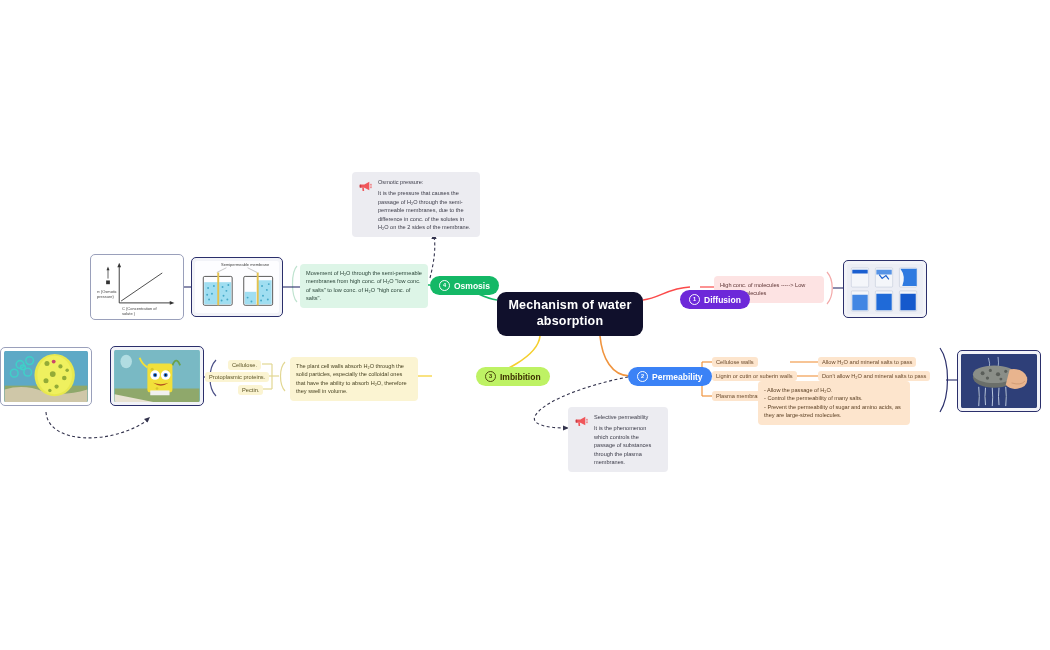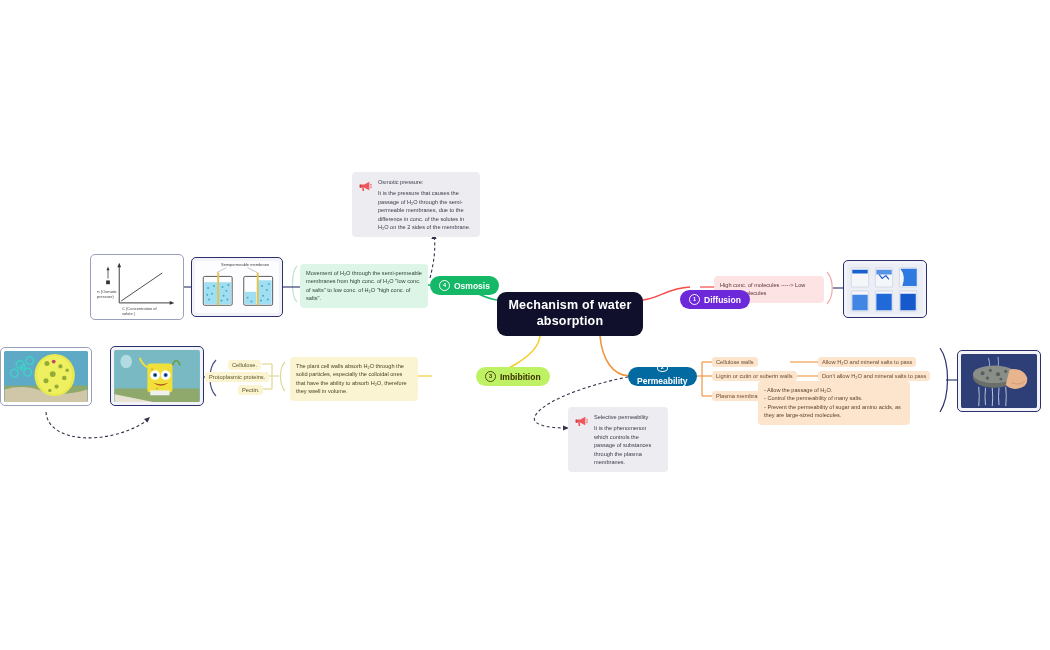--- a/index.html
+++ b/index.html
@@ -16,21 +16,21 @@
 
   
   .pill{height:19px;border-radius:10px;display:flex;align-items:center;gap:4px;
         padding:0 9px;color:#fff;font-size:8.5px;font-weight:bold;z-index:6;white-space:nowrap;}
   .num{display:inline-flex;align-items:center;justify-content:center;width:9px;height:9px;
        border:1px solid rgba(255,255,255,.95);border-radius:50%;font-size:5.6px;font-weight:bold;line-height:1;}
   .p-osmosis{left:430px;top:276px;background:#14b866;}
   .p-diffusion{left:652px;top:290px;background:#6d28d9;margin-left:28px;}
   .p-imbibition{left:432px;top:367px;background:#bef264;color:#3d3000;margin-left:44px;}
   .p-imbibition .num{border-color:rgba(60,48,0,.85);}
-  .p-permeability{left:628px;top:367px;background:#0369a1;flex-direction:column;}
+  .p-permeability{left:628px;top:367px;background:#3b82f6;}
 
   
   .tbox{border-radius:4px;font-size:5.6px;line-height:1.5;padding:5px 6px;z-index:5;}
   .green{background:#ddf5e7;color:#2a4438;}
   .red{background:#fde3e3;color:#5c3333;}
   .yellow{background:#fbf4d2;color:#4a4424;}
   .orange{background:#fde5cd;color:#5a3f23;}
 
   .b-osmosis{left:300px;top:264px;width:128px;}
   .b-diffusion{left:714px;top:276px;width:110px;}

